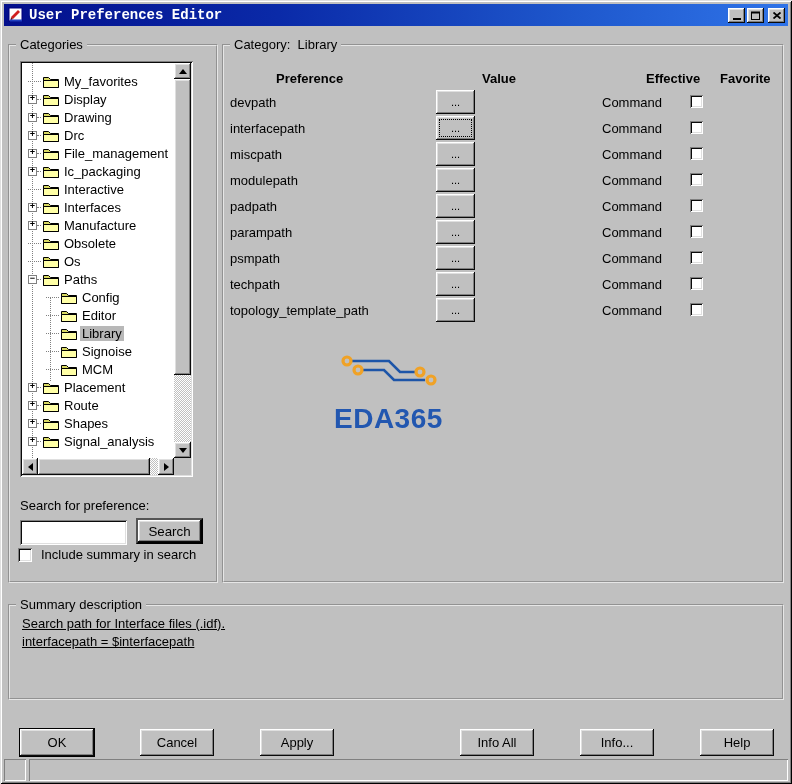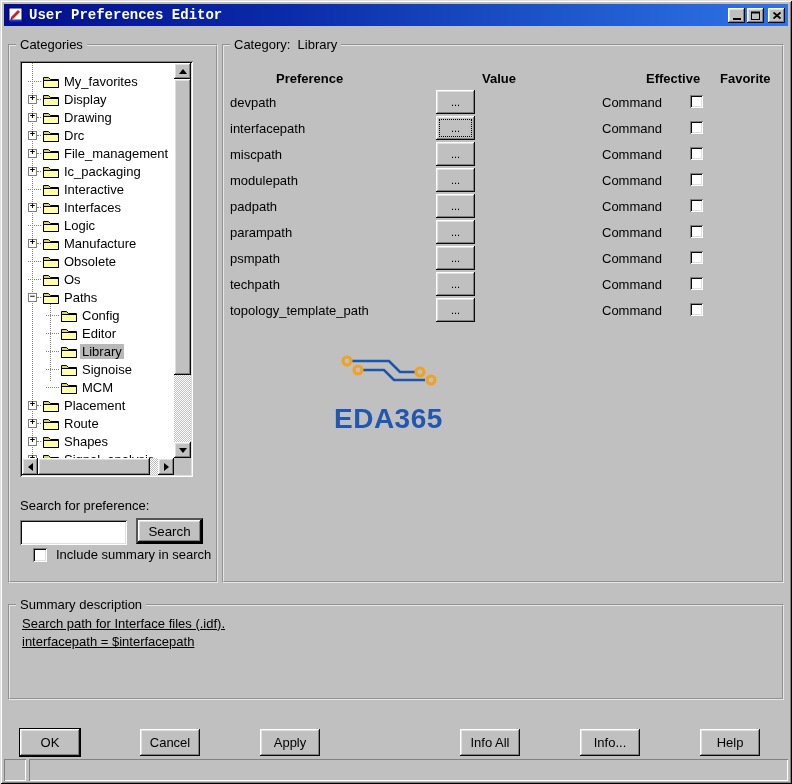--- a/index.html
+++ b/index.html
@@ -68,39 +68,39 @@
   .vthumb{position:absolute;left:0;top:16px;width:17px;height:296px;}
   .hthumb{position:absolute;top:0;left:16px;width:112px;height:17px;}
   
   .search-label{position:absolute;left:10px;top:452px;}
   .search-input{position:absolute;left:10px;top:474px;width:107px;height:25px;
     border:none;padding:2px 4px;font:13px "Liberation Sans",sans-serif;outline:none;}
   .search-btn{position:absolute;left:126px;top:472px;width:67px;height:26px;}
   .chk{width:14px;height:14px;background:#fff;flex:none;
     box-shadow:inset 1px 1px 0 #808080, inset -1px -1px 0 #fff,
                inset 2px 2px 0 #0a0a0a, inset -2px -2px 0 #dfdfdf;}
-  .chk-row{position:absolute;left:23px;top:501px;display:flex;align-items:center;gap:9px;}
+  .chk-row{position:absolute;left:8px;top:501px;display:flex;align-items:center;gap:9px;}
   
   .col-head{position:absolute;font-weight:bold;top:25px;white-space:nowrap;padding-left:46px;}
   .pref-row{position:absolute;left:0;right:2px;height:26px;}
   .pref-name{position:absolute;left:6px;top:5px;white-space:nowrap;}
   .value-btn{position:absolute;left:212px;top:0;width:39px;height:24px;padding:0;
     border:none;font:11px "Liberation Sans",sans-serif;color:#000;}
   .value-btn.focused{outline:1px dotted #000;outline-offset:-4px;}
   .pref-effective{position:absolute;left:378px;top:5px;}
   .pref-fav{position:absolute;left:466px;top:5px;width:13px;height:13px;}
   
   .watermark{position:absolute;left:110px;top:305px;width:140px;height:80px;}
   .wm-text{position:absolute;left:0px;top:52px;font-weight:bold;font-size:28px;
     letter-spacing:0.5px;color:#2257b0;font-family:"Liberation Sans",sans-serif;}
   
   .summary-line{line-height:18px;white-space:nowrap;}
   .summary-body{position:absolute;left:12px;top:9px;right:20px;text-decoration:underline;}
   
-  .push{position:absolute;top:729px;width:60px;height:27px;border:none;
+  .push{position:absolute;top:729px;width:74px;height:27px;border:none;
     font:13px "Liberation Sans",sans-serif;color:#000;padding:0;}
   .push.default{box-shadow:0 0 0 1px #000,
     inset -1px -1px 0 #0a0a0a, inset 1px 1px 0 #fff,
     inset -2px -2px 0 #808080, inset 2px 2px 0 #dfdfdf;}
   .statusbar{position:absolute;left:4px;top:759px;width:784px;height:22px;}
   .status-small{position:absolute;left:0;top:0;width:22px;height:22px;background:#c0c0c0;}
   .status-main{position:absolute;left:25px;right:0;top:0;height:22px;background:#c0c0c0;
     padding:3px 6px;white-space:nowrap;overflow:hidden;}
 </style>
 </head>
@@ -213,30 +213,20 @@
   </div>
           <div class="tree-row lv1">
     <span class="spacer"></span>
     <span class="expander">+</span>
     <span class="hdots"></span>
     <svg class="folder-icon" viewBox="0 0 16 13">
       <path d="M0.5 2.5 L5.5 2.5 L7.5 4.5 L15.5 4.5 L15.5 12.5 L0.5 12.5 Z" fill="#d8d860" stroke="#000"></path>
       <path d="M0.5 5.5 L15.5 5.5 L15.5 12.5 L0.5 12.5 Z" fill="#ffffa6" stroke="#000"></path>
     </svg>
     <span class="tree-label">Interfaces</span>
-  </div>
-          <div class="tree-row lv1 noexp">
-    <span class="spacer"></span>
-
-    <span class="hdots"></span>
-    <svg class="folder-icon" viewBox="0 0 16 13">
-      <path d="M0.5 2.5 L5.5 2.5 L7.5 4.5 L15.5 4.5 L15.5 12.5 L0.5 12.5 Z" fill="#d8d860" stroke="#000"></path>
-      <path d="M0.5 5.5 L15.5 5.5 L15.5 12.5 L0.5 12.5 Z" fill="#ffffa6" stroke="#000"></path>
-    </svg>
-    <span class="tree-label">Logic</span>
   </div>
           <div class="tree-row lv1">
     <span class="spacer"></span>
     <span class="expander">+</span>
     <span class="hdots"></span>
     <svg class="folder-icon" viewBox="0 0 16 13">
       <path d="M0.5 2.5 L5.5 2.5 L7.5 4.5 L15.5 4.5 L15.5 12.5 L0.5 12.5 Z" fill="#d8d860" stroke="#000"></path>
       <path d="M0.5 5.5 L15.5 5.5 L15.5 12.5 L0.5 12.5 Z" fill="#ffffa6" stroke="#000"></path>
     </svg>
     <span class="tree-label">Manufacture</span>

